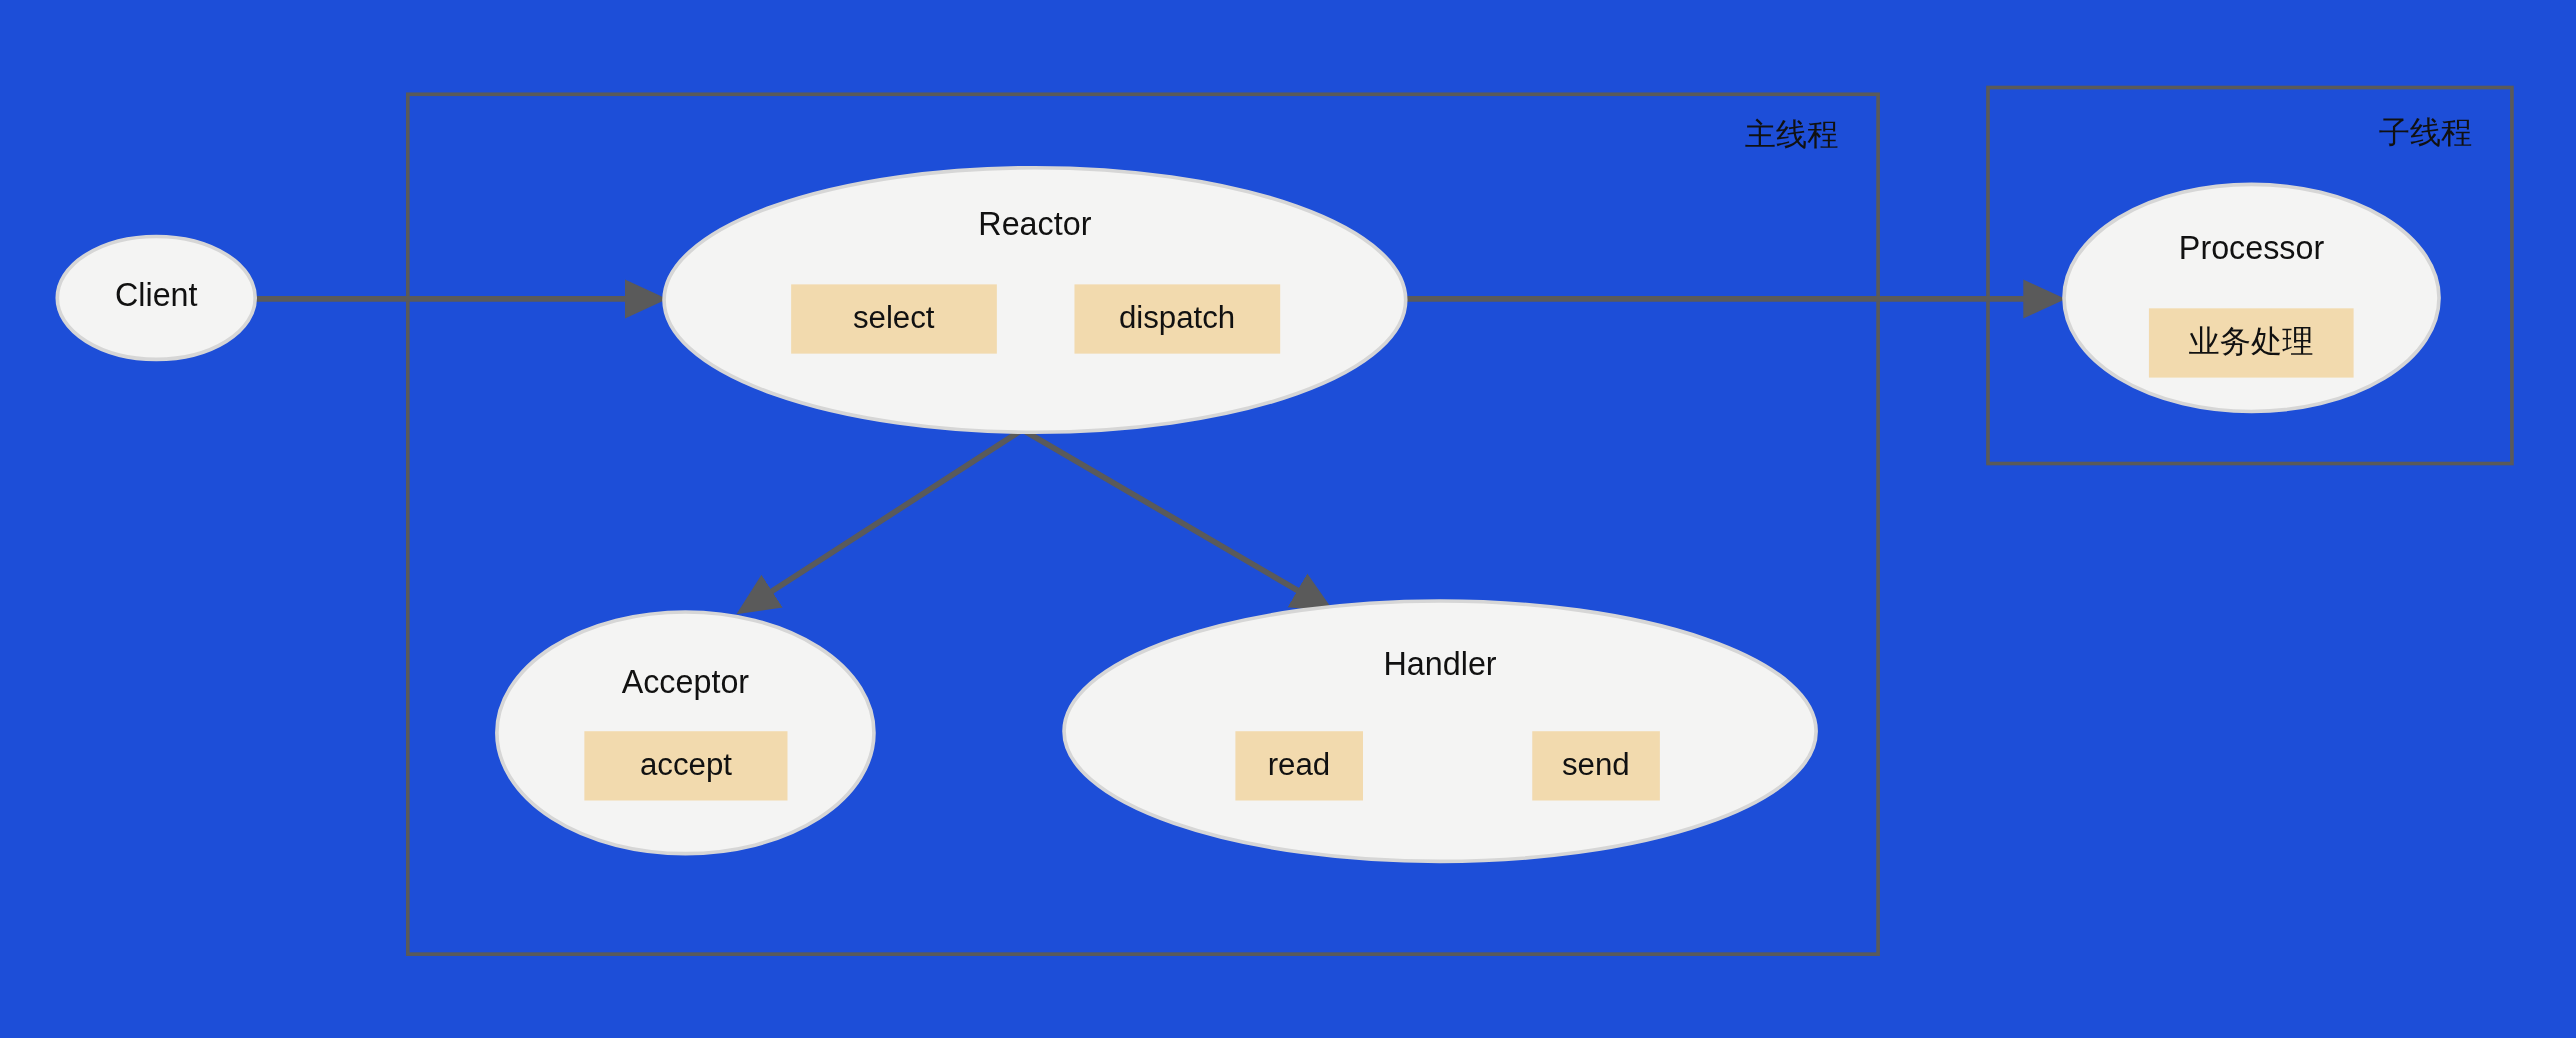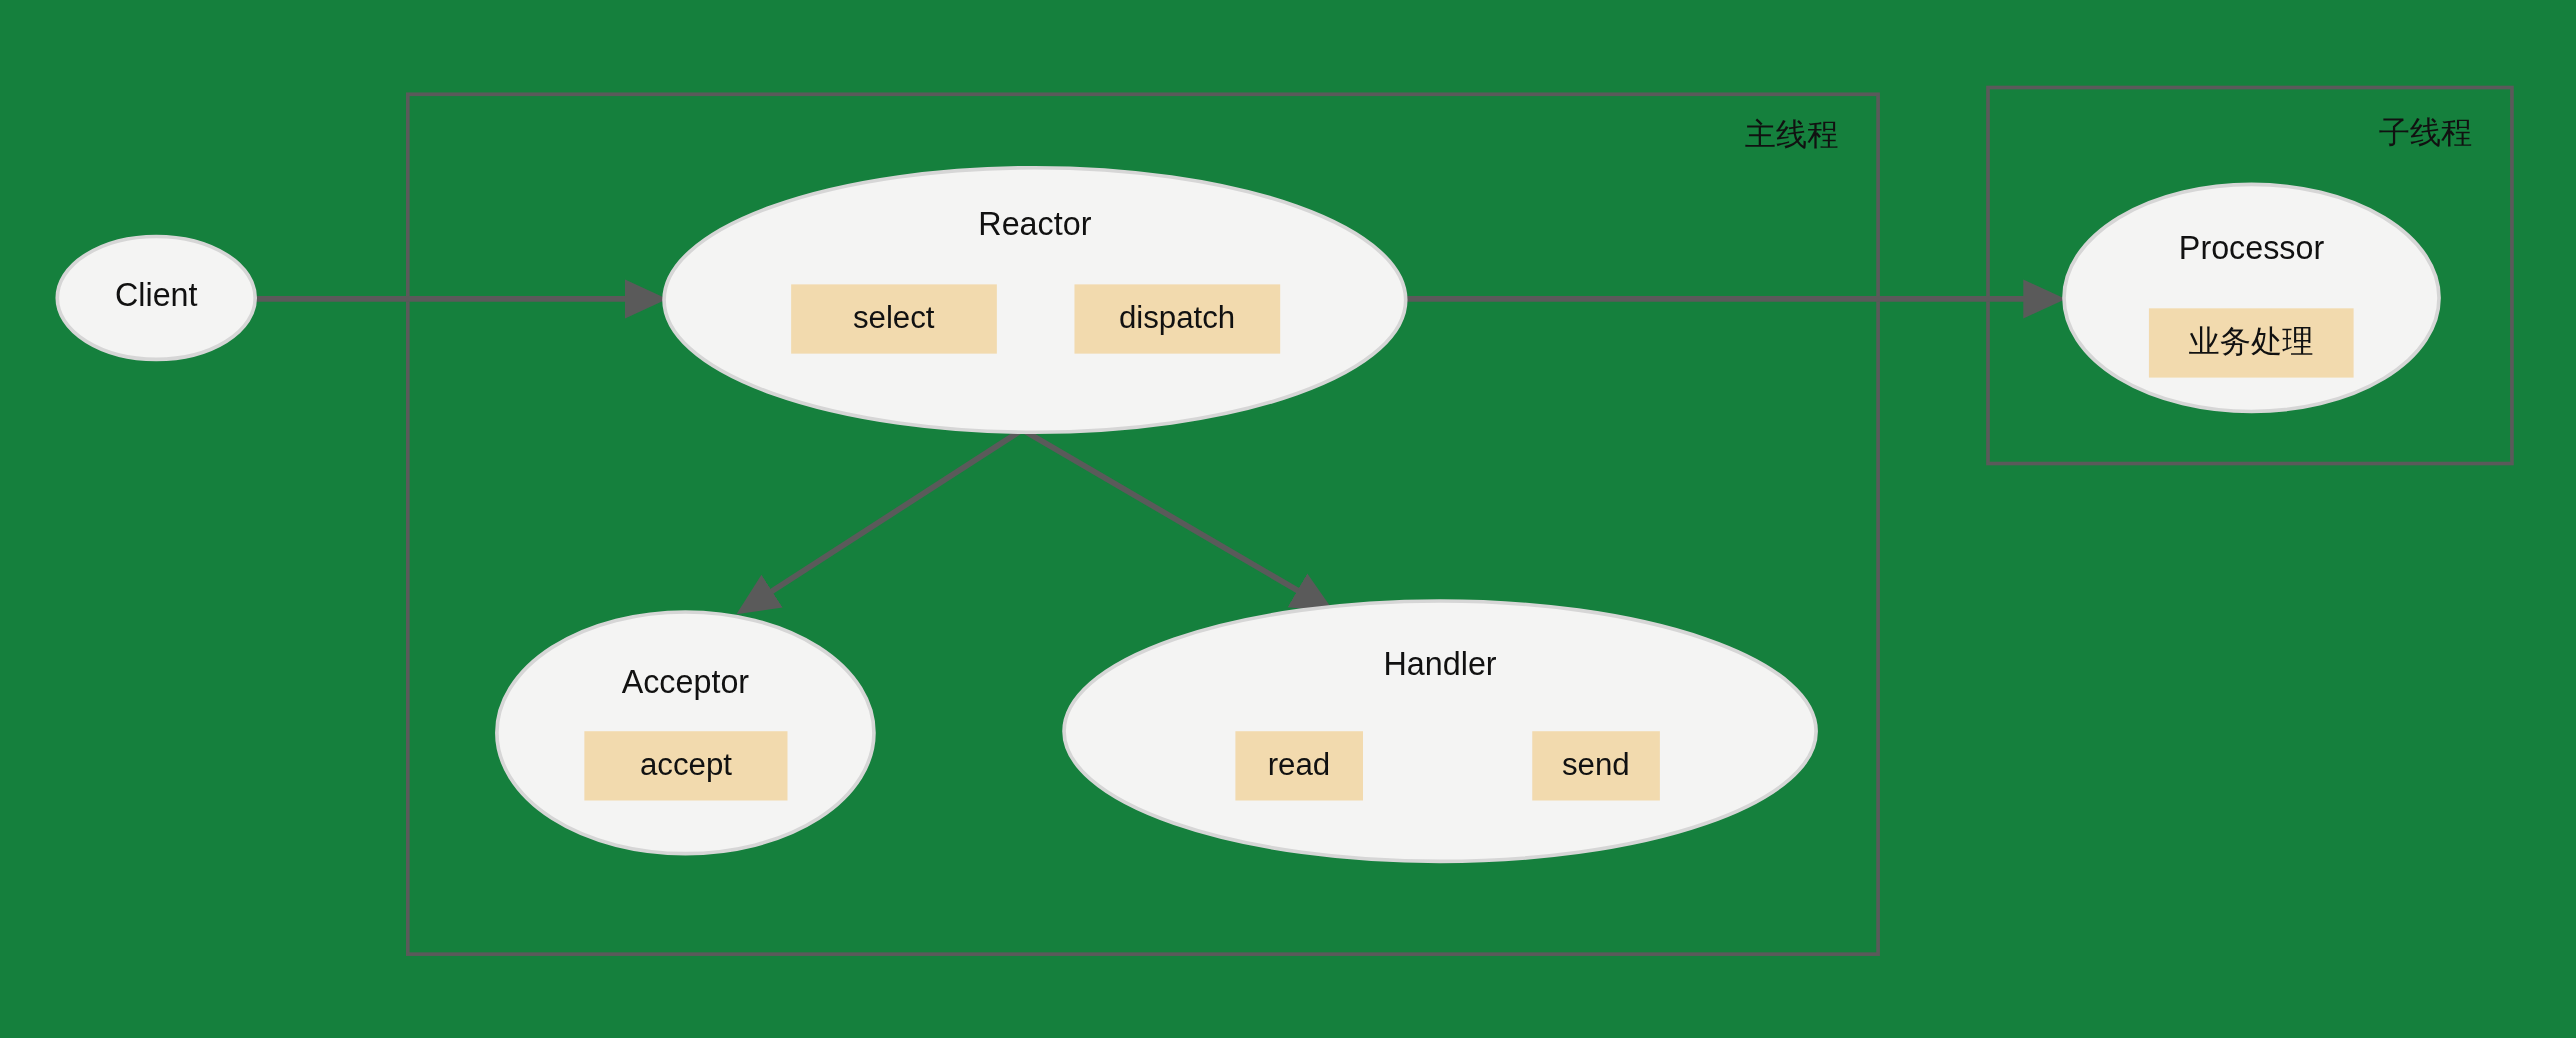--- a/index.html
+++ b/index.html
@@ -7,21 +7,21 @@
     padding: 0;
     background: #ffffff;
   }
   body {
     font-family: "Liberation Sans", "DejaVu Sans", sans-serif;
   }
   #stage {
     position: relative;
     width: 2576px;
     height: 1038px;
-    background: #15803d;
+    background: #1d4ed8;
     overflow: hidden;
   }
   #diagram-svg {
     position: absolute;
     left: 0;
     top: 0;
     width: 2576px;
     height: 1038px;
   }
   .container-box {

